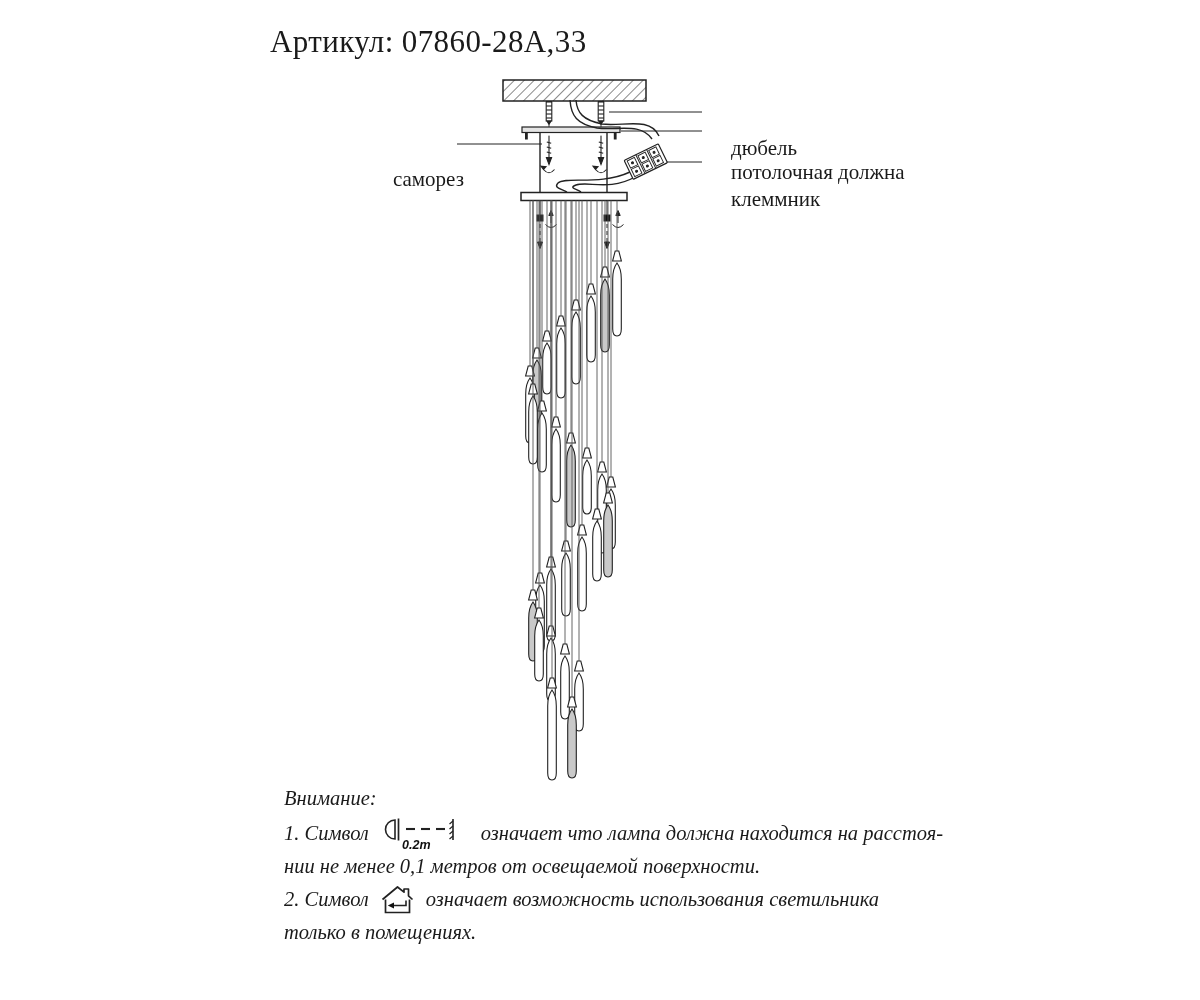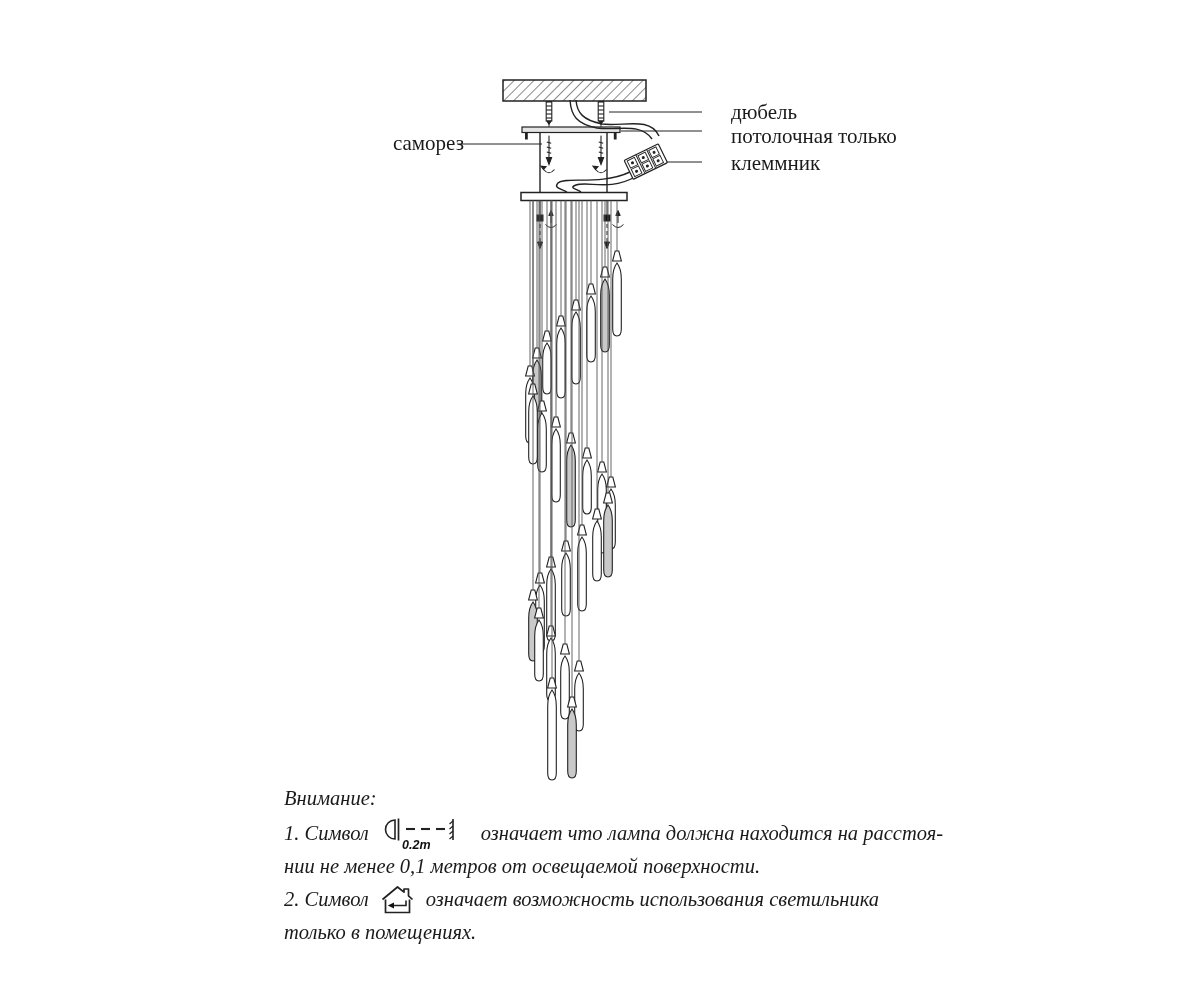--- a/index.html
+++ b/index.html
@@ -1,36 +1,37 @@
 <!DOCTYPE html>
 <html><head>
 <meta charset="utf-8">
 <style>
   html,body{margin:0;padding:0;background:#fff;}
   .page{position:relative;width:1200px;height:1000px;background:#ffffff;overflow:hidden;
         font-family:"Liberation Serif","DejaVu Serif",serif;color:#1a1a1a;}
   .title{position:absolute;left:270px;top:24px;font-size:31px;letter-spacing:.4px;white-space:nowrap;}
   svg.draw{position:absolute;left:0;top:0;width:1200px;height:1000px;}
-  .lbl{position:absolute;font-size:21px;line-height:24px;white-space:nowrap;}
+  .lbl{position:absolute;font-size:21px;line-height:24px;white-space:nowrap;margin-top:36px;}
   .lbl-screw{left:344px;top:131px;width:120px;text-align:right;}
   .lbl-dowel{left:731px;top:100px;}
   .lbl-plate{left:731px;top:124px;}
   .lbl-terminal{left:731px;top:151px;}
   .notes{position:absolute;left:284px;top:783px;width:680px;font-size:20.5px;font-style:italic;}
   .note-heading{height:34px;line-height:30px;}
   .note-line{height:33px;line-height:33px;white-space:nowrap;}
   .icn{vertical-align:middle;margin:0 10px;position:relative;top:-2px;}
   .icn text{font-family:"Liberation Sans","DejaVu Sans",sans-serif;font-weight:600;}
   .stroke{stroke:#222;fill:none;}
 </style>
 </head>
 <body>
 
 <div class="page">
 
+  <div class="title">Артикул: 07860-28А,33</div>
 
   <svg class="draw" viewBox="0 0 1200 1000" xmlns="http://www.w3.org/2000/svg">
     <defs>
       <pattern id="hatch" width="7" height="7" patternUnits="userSpaceOnUse" patternTransform="rotate(45)">
         <line x1="0" y1="0" x2="0" y2="7" stroke="#3a3a3a" stroke-width="1.2"></line>
       </pattern>
     </defs>
 
     <rect x="503" y="80" width="143" height="21" fill="url(#hatch)" stroke="#222" stroke-width="1.5"></rect>
 
@@ -273,21 +274,21 @@
     <g stroke="#222" stroke-width="1">
       <line x1="457" y1="144" x2="542" y2="144"></line>
       <line x1="609" y1="112" x2="702" y2="112"></line>
       <line x1="621" y1="131" x2="702" y2="131"></line>
       <line x1="667" y1="162" x2="702" y2="162"></line>
     </g>
   </svg>
 
   <div class="lbl lbl-screw">саморез</div>
   <div class="lbl lbl-dowel">дюбель</div>
-  <div class="lbl lbl-plate">потолочная только</div>
+  <div class="lbl lbl-plate">потолочная должна</div>
   <div class="lbl lbl-terminal">клеммник</div>
 
   <div class="notes">
     <div class="note-heading">Внимание:</div>
 
     <div class="note-line">
       <span>1. Символ</span><svg class="icn" width="92" height="34" viewBox="0 0 92 34">
           <path d="M 16 4 A 9.5 9.5 0 0 0 16 23 Z" class="stroke" stroke-width="1.6"></path>
           <line x1="19.5" y1="2.5" x2="19.5" y2="24.5" class="stroke" stroke-width="1.7"></line>
           <line x1="27" y1="13" x2="36" y2="13" class="stroke" stroke-width="2.1"></line>

